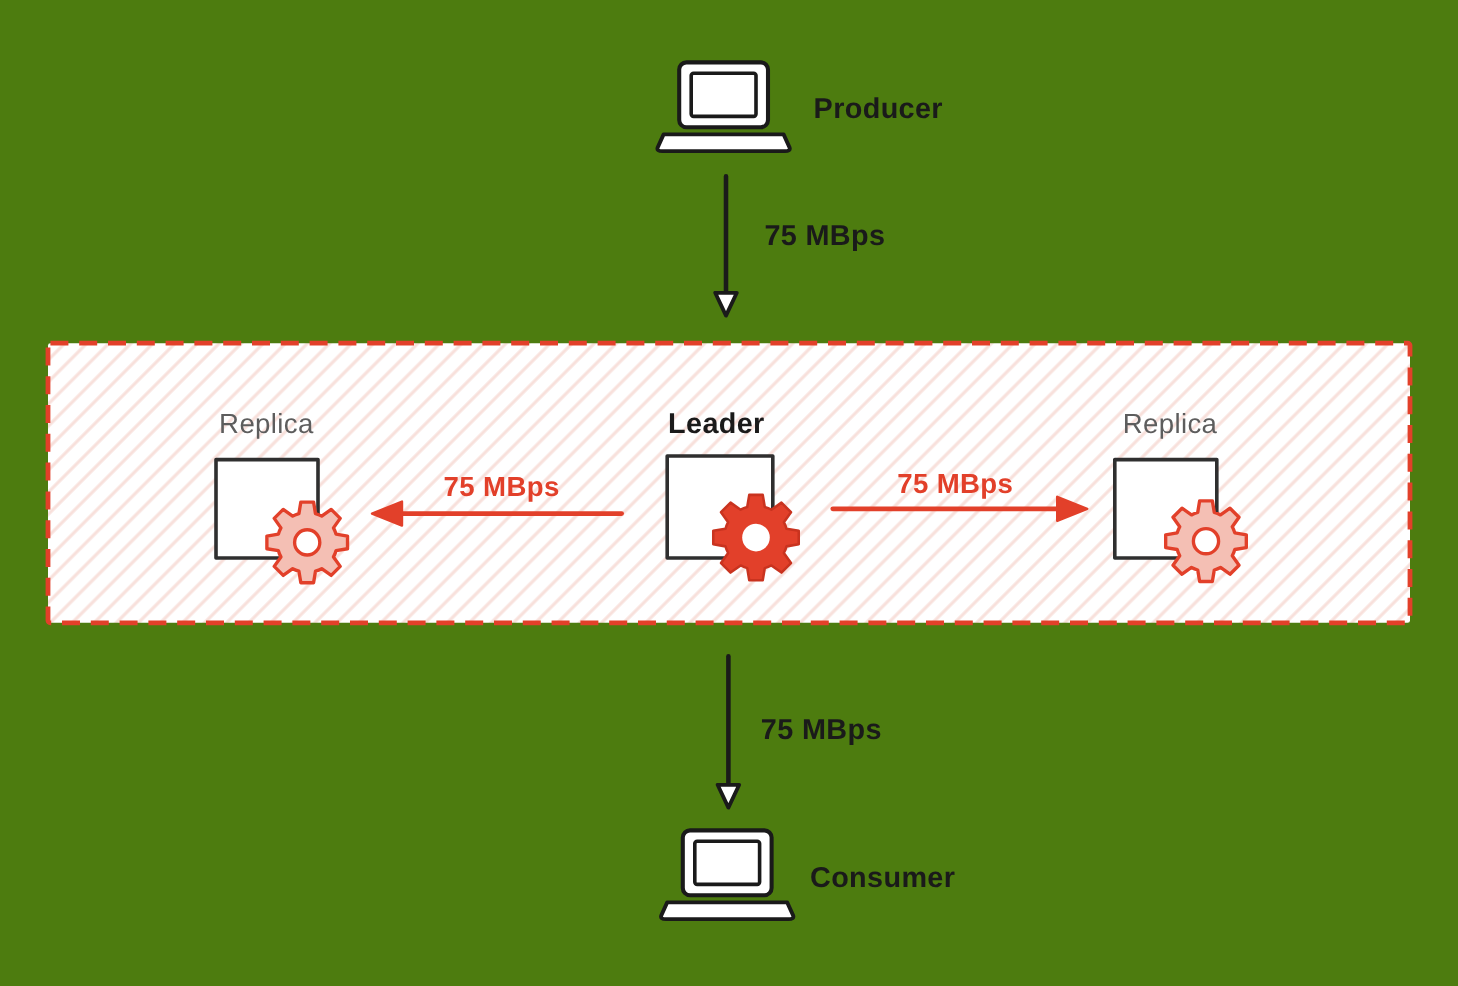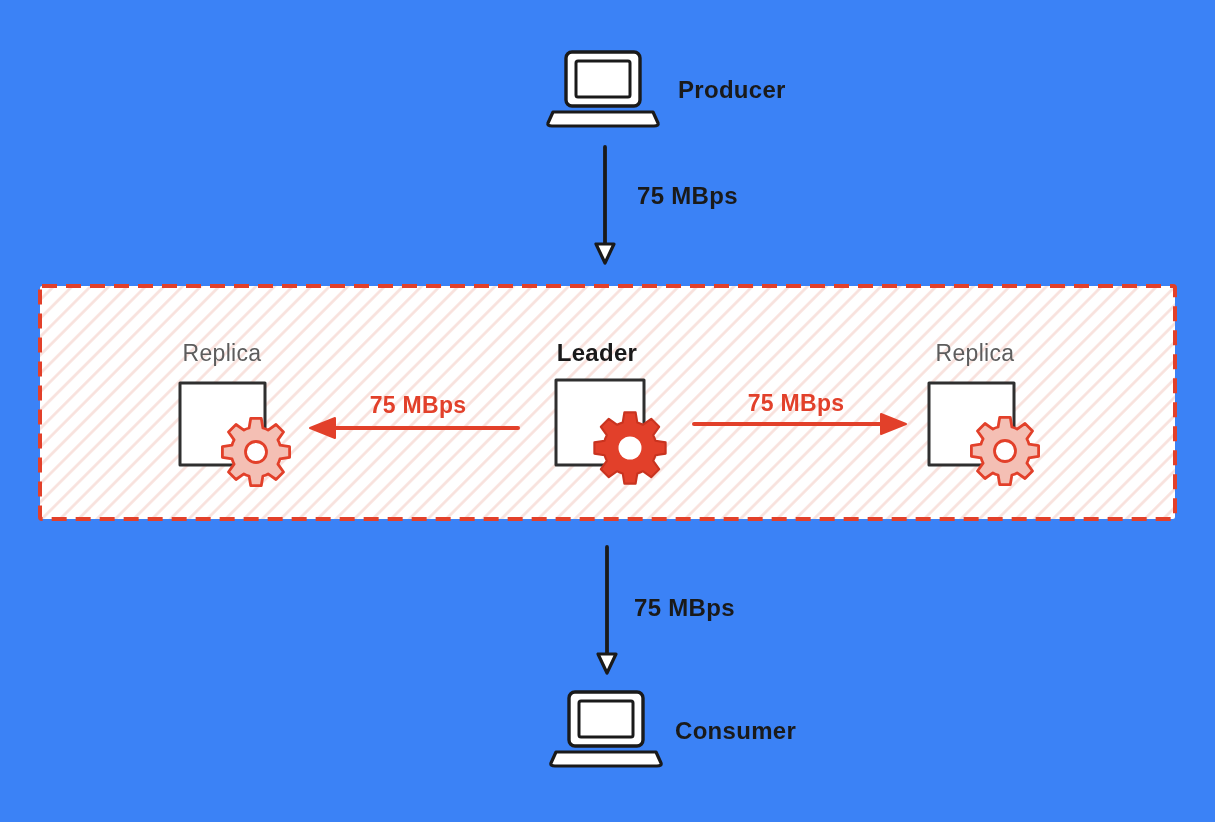--- a/index.html
+++ b/index.html
@@ -4,21 +4,21 @@
 <style>
   html, body {
     margin: 0;
     padding: 0;
     background: #ffffff;
   }
   .stage {
     position: relative;
     width: 1215px;
     height: 822px;
-    background: #3b82f6;
+    background: #4d7c0f;
     overflow: hidden;
     font-family: "Liberation Sans", sans-serif;
   }
   svg text {
     font-family: "Liberation Sans", sans-serif;
   }
   .lbl-dark {
     fill: #1a1a1a;
     font-size: 24px;
     font-weight: 600;

